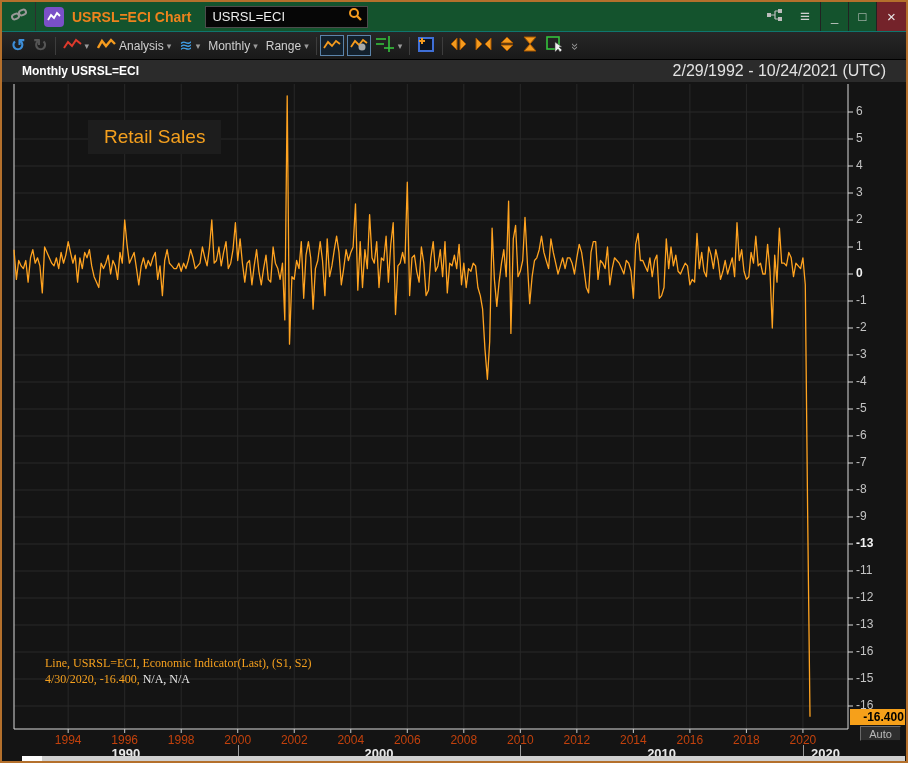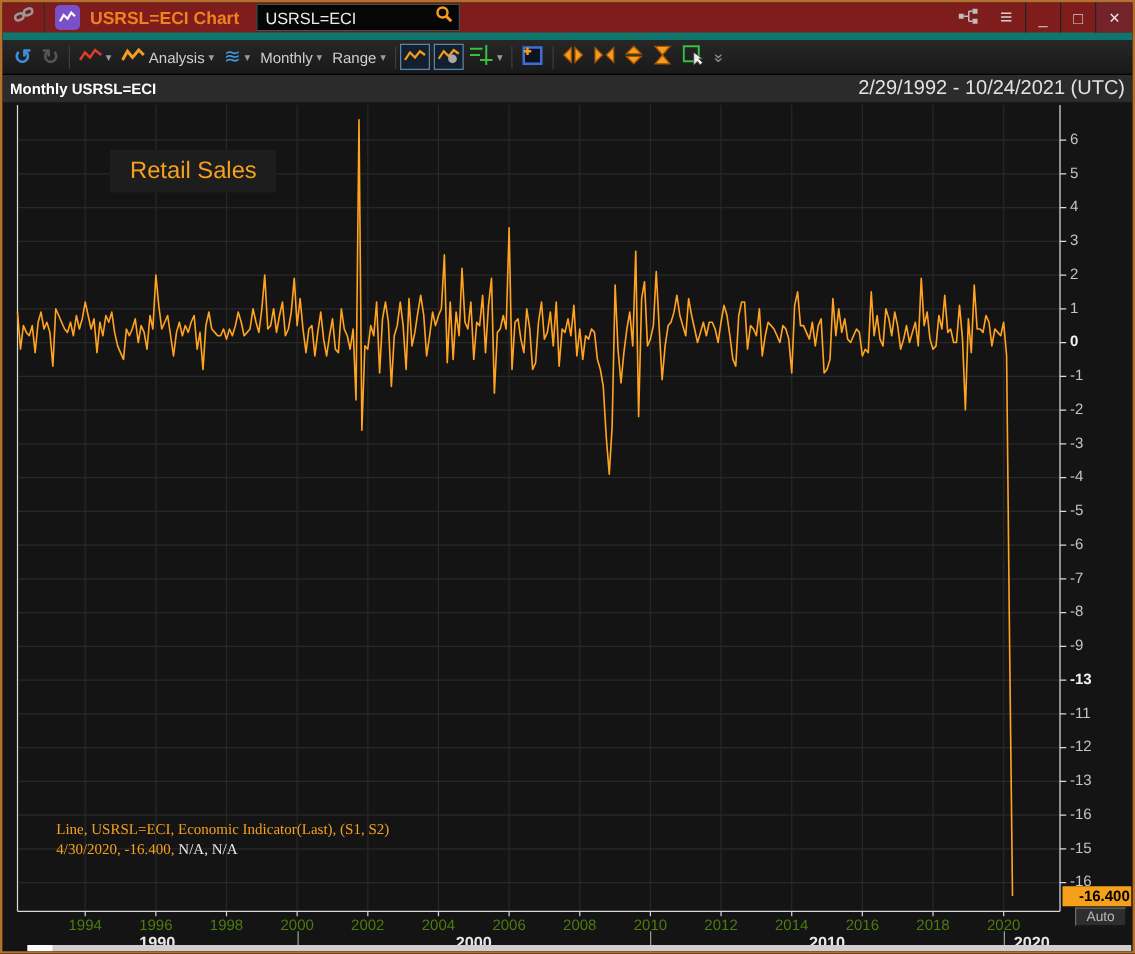--- a/index.html
+++ b/index.html
@@ -3,21 +3,21 @@
 <meta charset="utf-8">
 <style>
   html,body{margin:0;padding:0;background:#000;}
   *{box-sizing:border-box;}
   .window{
     width:908px;height:763px;position:relative;
     background:#141414;border:2px solid #b4702c;
     font-family:"Liberation Sans",sans-serif;overflow:hidden;
   }
   
-  .titlebar{height:30px;display:flex;align-items:center;background:#7f1d1d;border-bottom:6px solid #0f766e;}
+  .titlebar{height:30px;display:flex;align-items:center;background:#14532d;border-bottom:1px solid #0f766e;}
   .linkbox{width:34px;height:100%;display:flex;align-items:center;justify-content:center;border-right:1px solid #2e2e2e;}
   .appicon{width:20px;height:20px;margin-left:8px;background:#7a50c8;border-radius:4px;display:flex;align-items:center;justify-content:center;}
   .apptitle{margin-left:8px;font-size:14px;font-weight:bold;color:#ef831d;white-space:nowrap;}
   .searchbox{margin-left:14px;width:163px;height:22px;background:#060606;border:1px solid #4c4c4c;display:flex;align-items:center;padding:0 4px;}
   .searchbox input{flex:1;min-width:0;background:transparent;border:none;outline:none;color:#ececec;font-size:13px;font-family:"Liberation Sans",sans-serif;}
   .tb-right{margin-left:auto;display:flex;align-items:center;height:100%;}
   .tbicon{width:30px;height:100%;display:flex;align-items:center;justify-content:center;color:#c8c8c8;background:transparent;border:none;}
   .menu-glyph{font-size:17px;color:#cfcfcf;}
   .winbtn{width:28px;height:100%;display:flex;align-items:center;justify-content:center;color:#cfcfcf;font-size:13px;background:transparent;border:none;border-left:1px solid #222;}
   .winbtn.close{width:30px;background:#74232a;color:#e8e8e8;font-size:15px;}
@@ -25,34 +25,34 @@
   .toolbar{height:28px;display:flex;align-items:center;background:linear-gradient(#272727,#191919);border-bottom:1px solid #000;padding:0 5px;font-size:12px;color:#cfcfcf;}
   .tbtn{display:flex;align-items:center;gap:3px;padding:0 4px;height:24px;background:transparent;border:none;color:#cfcfcf;font-size:12px;font-family:"Liberation Sans",sans-serif;}
   .caret{font-size:9px;color:#9a9a9a;}
   .sep{width:1px;height:18px;background:#3d3d3d;margin:0 3px;}
   .undo-glyph{font-size:17px;font-weight:bold;color:#3d8fd9;line-height:1;}
   .redo-glyph{font-size:17px;font-weight:bold;color:#555;line-height:1;}
   .waves-glyph{font-size:16px;color:#3fa0e8;line-height:1;}
   .framebtn{width:24px;height:21px;border:1px solid #5b84aa;background:#13202c;display:flex;align-items:center;justify-content:center;padding:0;}
   .more-glyph{display:inline-block;transform:rotate(90deg);font-size:13px;color:#9a9a9a;letter-spacing:-2px;}
   
-  .chart-header{height:22px;display:flex;align-items:center;background:#2b2b2b;padding:0 6px;}
+  .chart-header{height:22px;display:flex;align-items:center;background:#2b2b2b;padding:0 20px;}
   .ch-title{font-size:12px;font-weight:bold;color:#fff;}
   .ch-range{margin-left:auto;font-size:16px;color:#e2e2e2;text-align:right;}
   
   .chart-region{position:relative;height:679px;background:#141414;}
   #plot-svg{position:absolute;left:0;top:0;}
   .annotation{position:absolute;left:86px;top:38px;padding:6px 16px;background:#1d1d1d;color:#f5a01e;font-size:19px;}
   .legend{position:absolute;left:43px;top:573px;font-size:12px;line-height:16px;font-family:Liberation Serif, serif;}
   .legend .l1{color:#f5a01e;}
   .legend .l2o{color:#f5a01e;}
   .legend .l2w{color:#e8e8e8;}
   .ylab{position:absolute;font-size:12px;color:#c4c4c4;width:34px;}
   .ylab.bold{color:#f2f2f2;font-weight:bold;}
-  .xlab{position:absolute;top:651px;width:44px;text-align:center;font-size:12px;color:#4d7c0f;}
+  .xlab{position:absolute;top:651px;width:44px;text-align:center;font-size:12px;color:#c2410c;}
   .declab{position:absolute;top:664px;text-align:center;font-size:13px;font-weight:bold;color:#e8e8e8;}
   .decsep{position:absolute;top:663px;height:17px;width:1px;background:#9a9a9a;}
   .badge{position:absolute;left:848px;top:627px;width:55px;height:16px;background:#f6a01a;color:#000;font-size:12px;font-weight:bold;display:flex;align-items:center;justify-content:center;padding-left:12px;}
   .autobtn{position:absolute;left:858px;top:644px;width:41px;height:15px;background:#2e2e2e;border:1px solid #6a6a6a;border-style:outset;color:#b8b8b8;font-size:11px;display:flex;align-items:center;justify-content:center;padding:0;font-family:"Liberation Sans",sans-serif;}
   .scroll-track{position:absolute;left:20px;top:674px;width:883px;height:5px;background:#cfcfcf;}
   .scroll-thumb{position:absolute;left:0;top:0;width:20px;height:5px;background:#fdfdfd;}
 </style>
 </head>
 <body>
 

